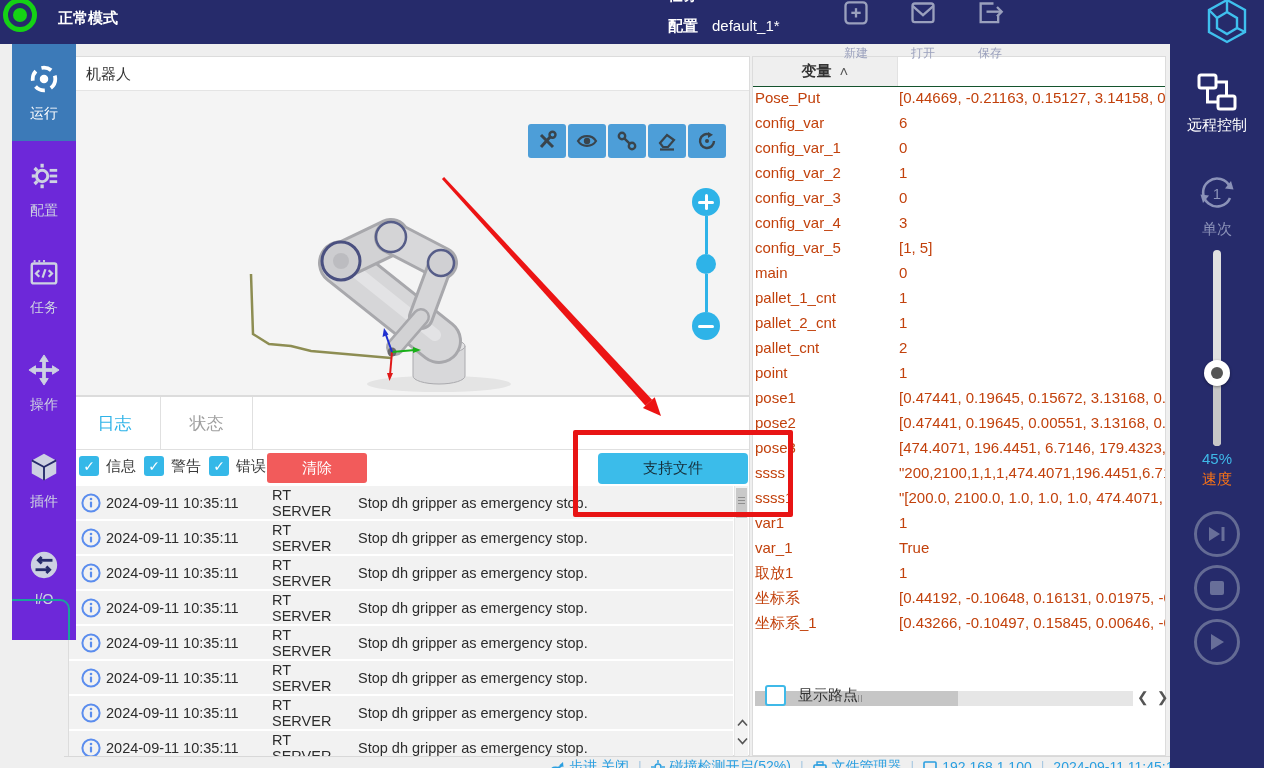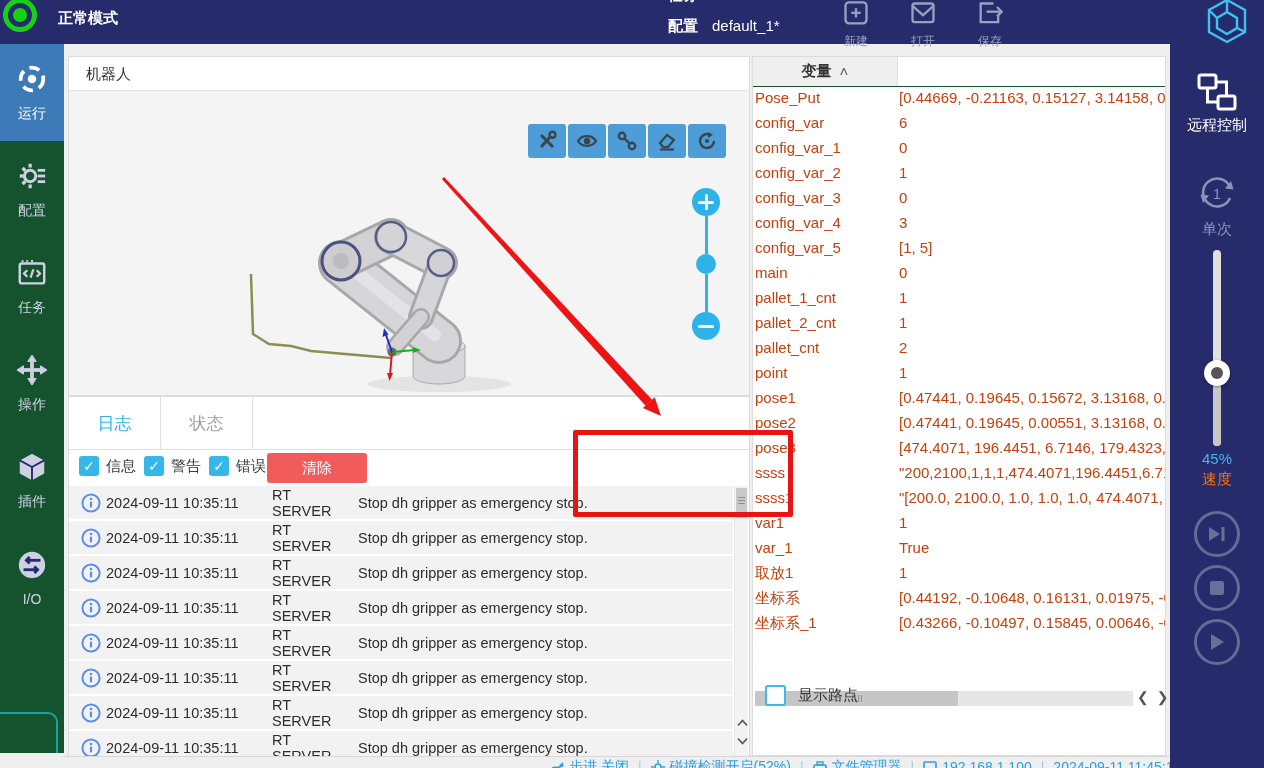--- a/index.html
+++ b/index.html
@@ -11,25 +11,25 @@
   .topbar{position:absolute;left:0;top:0;width:1264px;height:44px;background:#262b6b;z-index:5}
   .mode-dot{position:absolute;left:3px;top:-2px;width:34px;height:34px;border:5px solid #15d215;border-radius:50%}
   .mode-dot::after{content:"";position:absolute;left:5px;top:5px;width:14px;height:14px;background:#15d215;border-radius:50%}
   .mode-text{position:absolute;left:58px;top:9px;color:#fff;font-size:15px;font-weight:700}
   .tb-kv{position:absolute;color:#fff;font-size:15px;white-space:nowrap}
   .tb-kv .k{font-weight:700;margin-right:14px}
   .tb-task{left:668px;top:-14px}
   .tb-config{left:668px;top:17px}
   .tb-btn{position:absolute;top:0;width:56px;height:44px;text-align:center;cursor:pointer}
   .tb-btn svg{display:block;margin:0 auto}
-  .tb-btn .lbl{display:block;margin-top:7px;font-size:12px;color:#9aa0bd;line-height:12px}
+  .tb-btn .lbl{display:block;margin-top:19px;font-size:12px;color:#9aa0bd;line-height:12px}
   .logo{position:absolute;left:1203px;top:-2px}
 
   
-  .lsidebar{position:absolute;left:0;top:44px;width:64px;height:709px;background:#14532d;z-index:4}
+  .lsidebar{position:absolute;left:12px;top:44px;width:64px;height:596px;background:#6d28d9;z-index:4}
   .side-item{height:97px;display:flex;flex-direction:column;align-items:center;justify-content:center;gap:7px;color:#cdd1e2;font-size:14px;cursor:pointer}
   .side-item.active{background:#3c7ab8;color:#fff}
   .badge-7725{position:absolute;left:0;bottom:0;width:58px;height:41px;border:2px solid #1ba39c;border-left:none;border-bottom:none;border-radius:0 10px 0 0;display:flex;align-items:center;justify-content:center;font-size:26px;font-weight:700;letter-spacing:0px}
 
   
   .panel{position:absolute;background:#fff;border:1px solid #dcdcdc}
 
   
   .robot-panel{left:68px;top:56px;width:682px;height:340px}
   .robot-title{height:34px;line-height:34px;padding-left:17px;font-size:15px;color:#333;border-bottom:1px solid #e4e4e4}
@@ -324,20 +324,21 @@
         </label>
       <label class="chk" style="left:75px">
           <span class="box">✓</span>
           <span>警告</span>
         </label>
       <label class="chk" style="left:140px">
           <span class="box">✓</span>
           <span>错误</span>
         </label>
       <button class="btn-clear">清除</button>
+      <button class="btn-support">支持文件</button>
     </div>
     <div class="log-list">
         <div class="log-row">
         <span class="ic"><svg width="20" height="20" viewBox="0 0 20 20">
               <circle cx="10" cy="10" r="8.6" fill="none" stroke="#5b8dee" stroke-width="2"></circle>
               <circle cx="10" cy="6" r="1.3" fill="#5b8dee"></circle>
               <rect x="8.9" y="8.5" width="2.2" height="6" rx="1" fill="#5b8dee"></rect>
             </svg></span>
         <span class="t">2024-09-11 10:35:11</span>
         <span class="s">RT SERVER</span>

